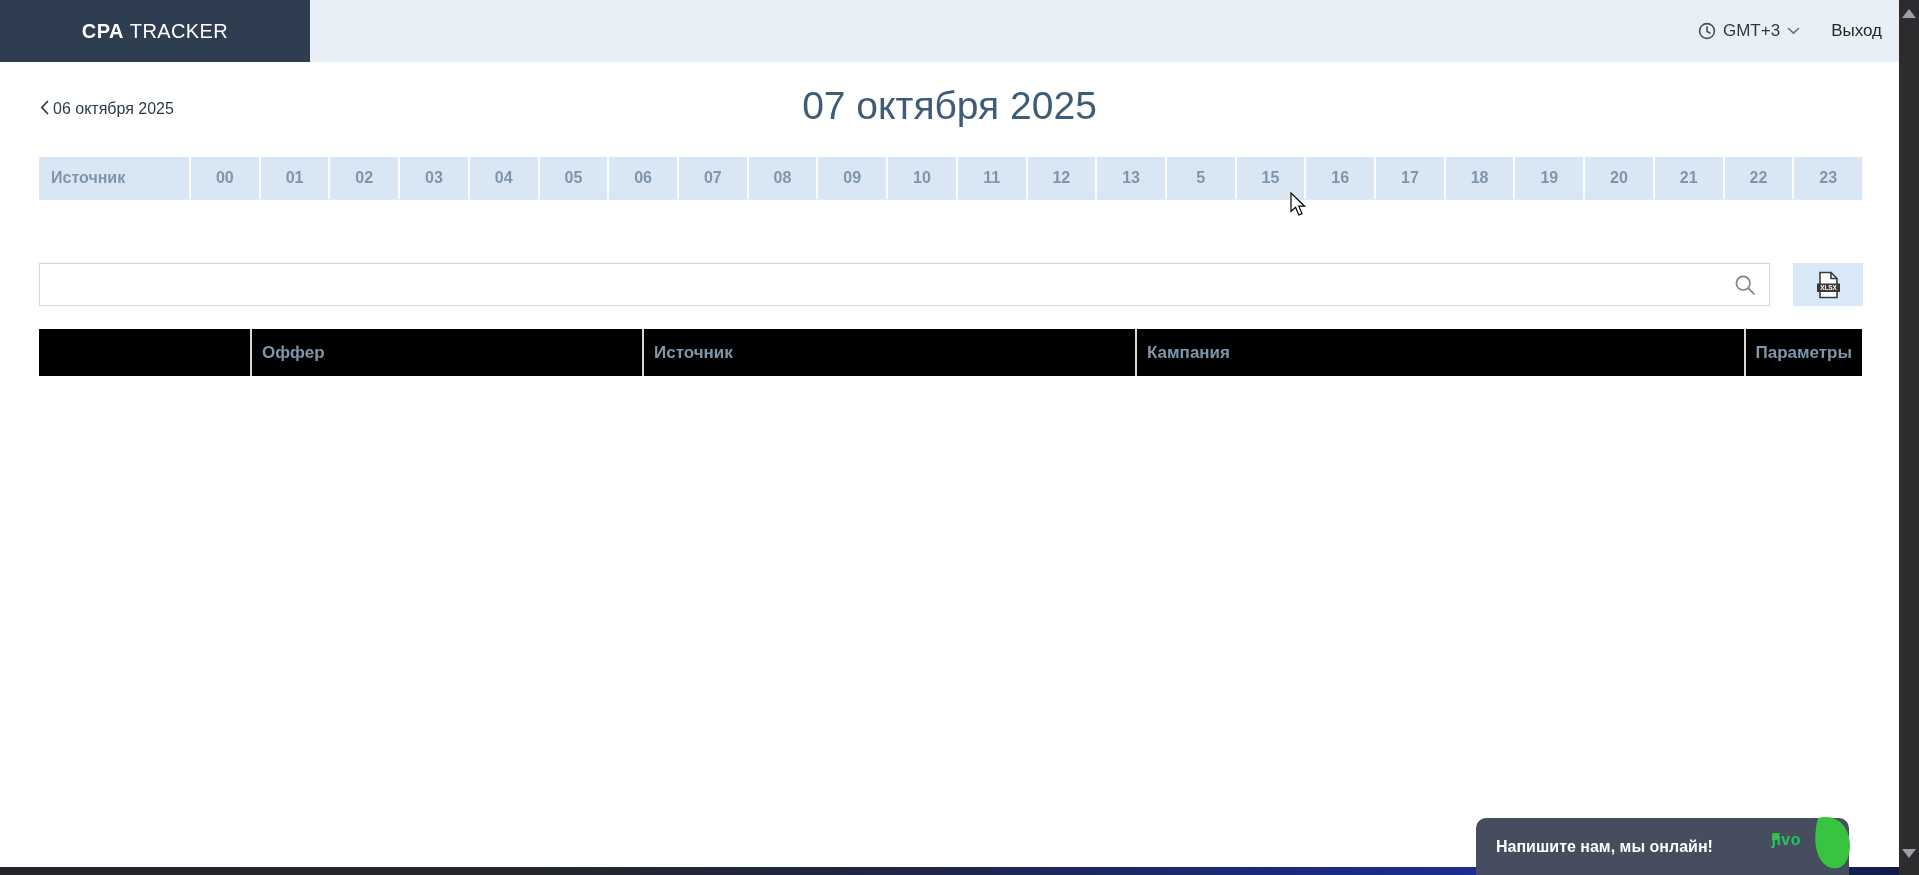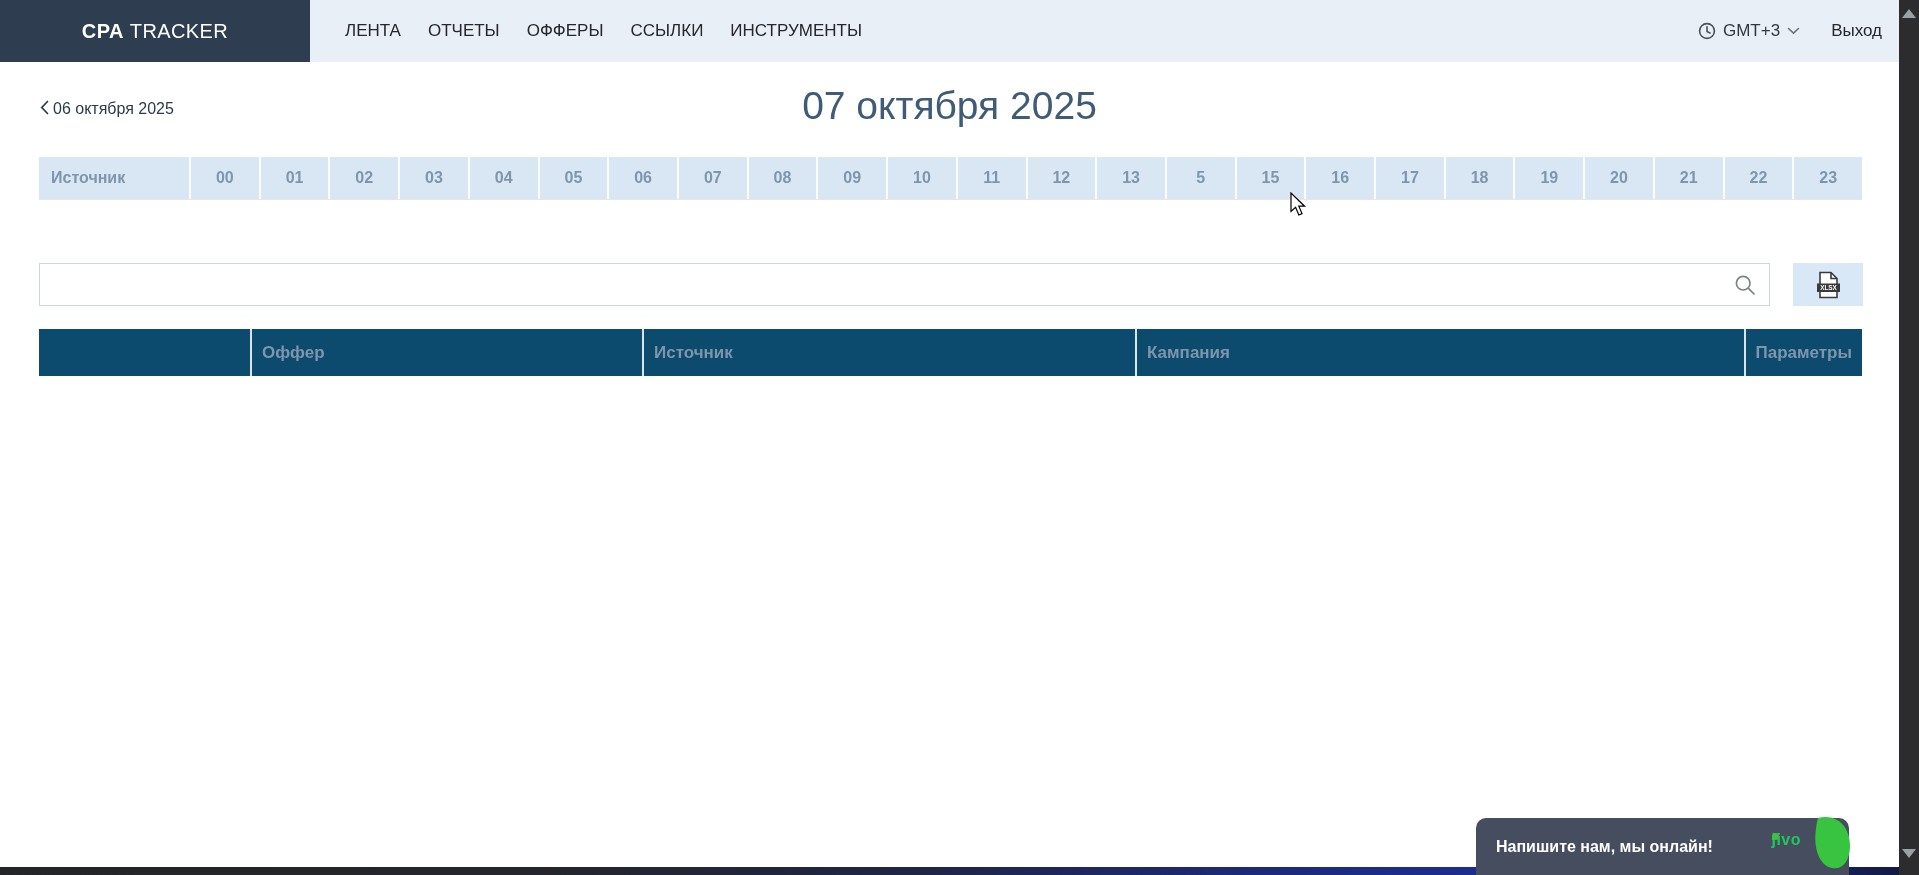--- a/index.html
+++ b/index.html
@@ -4,21 +4,21 @@
 <style>
   * { box-sizing: border-box; }
   html,body { margin:0; padding:0; }
   body {
     width:1919px; height:875px; overflow:hidden; position:relative;
     background:#ffffff;
     font-family:"Liberation Sans", sans-serif;
   }
 
   
-  .navbar { height:62px; background:#e9eff7; display:flex; align-items:stretch; }
+  .navbar { height:62px; background:#e9eff7; display:flex; align-items:stretch;gap:24px; }
   .logo {
     width:310px; background:#2e3d50; color:#fff;
     display:flex; align-items:center; justify-content:center;
     font-size:20px; letter-spacing:.4px; cursor:pointer;
   }
   .logo .logo-bold { font-weight:bold; margin-right:6px; }
   .menu { display:flex; align-items:center; margin-left:35px; gap:27px; }
   .menu-item { font-size:17px; color:#26262c; cursor:pointer; white-space:nowrap; }
   .nav-right { margin-left:auto; display:flex; align-items:center; gap:31px; padding-right:37px; }
   .tz { display:flex; align-items:center; gap:7px; cursor:pointer; }
@@ -63,21 +63,21 @@
   .xlsx-btn {
     margin-left:23px; width:70px; height:43px; background:#d9e8f6;
     border:none; display:flex; align-items:center; justify-content:center;
     cursor:pointer; padding:0;
   }
 
   
   .table-head {
     margin:23px 57px 0 39px; height:47px;
     display:grid; grid-template-columns:211px 392px 493px 609px 1fr;
-    background:#0c4a6e;
+    background:#000000;
   }
   .th-cell {
     display:flex; align-items:center;
     font-weight:bold; font-size:17px; color:#7e96ab;
     padding-left:10px; border-left:2px solid rgba(255,255,255,.85);
   }
   .th-cell:first-child { border-left:none; }
   .th-cell.th-right { justify-content:flex-end; padding-right:10px; padding-left:0; }
 
   
@@ -116,27 +116,20 @@
 </head>
 <body>
 
 <div>
 
   <header class="navbar">
     <div class="logo">
       <span class="logo-bold">CPA</span>
       <span class="logo-rest">TRACKER</span>
     </div>
-    <nav class="menu" id="main-menu">
-        <div class="menu-item">ЛЕНТА</div>
-        <div class="menu-item">ОТЧЕТЫ</div>
-        <div class="menu-item">ОФФЕРЫ</div>
-        <div class="menu-item">ССЫЛКИ</div>
-        <div class="menu-item">ИНСТРУМЕНТЫ</div>
-      </nav>
     <div class="nav-right">
       <div class="tz">
         <svg class="tz-clock" width="18" height="18" viewBox="0 0 18 18">
           <circle cx="9" cy="9" r="7.4" fill="none" stroke="#4a5057" stroke-width="1.6"></circle>
           <path d="M9 4.8 L9 9.4 L12 11" fill="none" stroke="#4a5057" stroke-width="1.6" stroke-linecap="round"></path>
         </svg>
         <span class="tz-label">GMT+3</span>
         <svg width="13" height="8" viewBox="0 0 13 8">
           <path d="M1.5 1.5 L6.5 6.2 L11.5 1.5" fill="none" stroke="#6b7177" stroke-width="1.6" stroke-linecap="round"></path>
         </svg>

